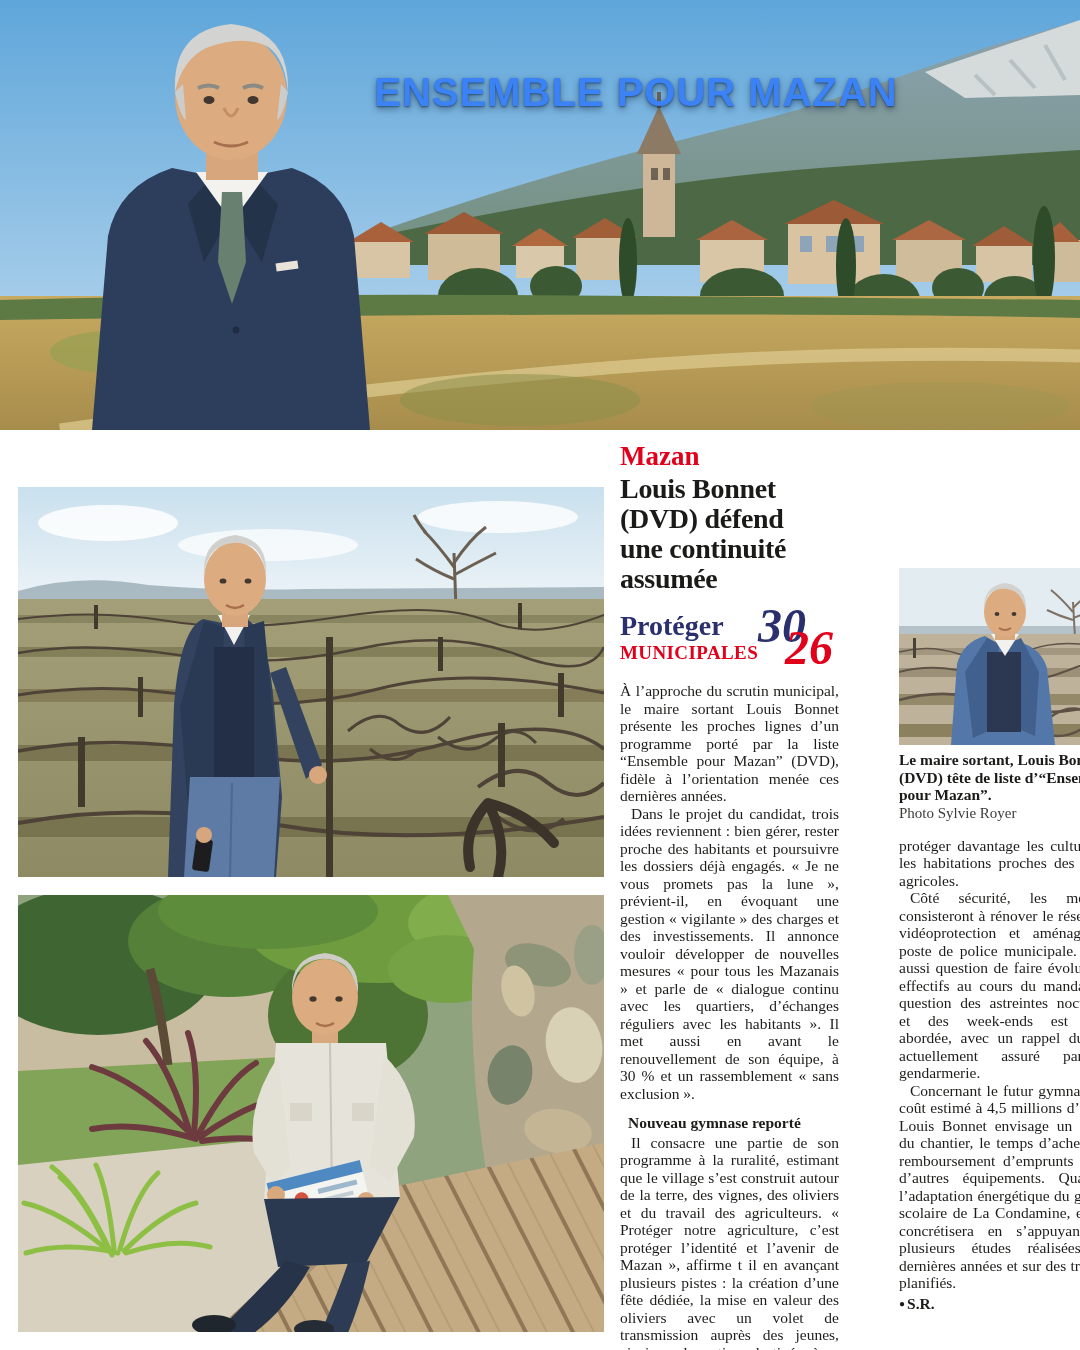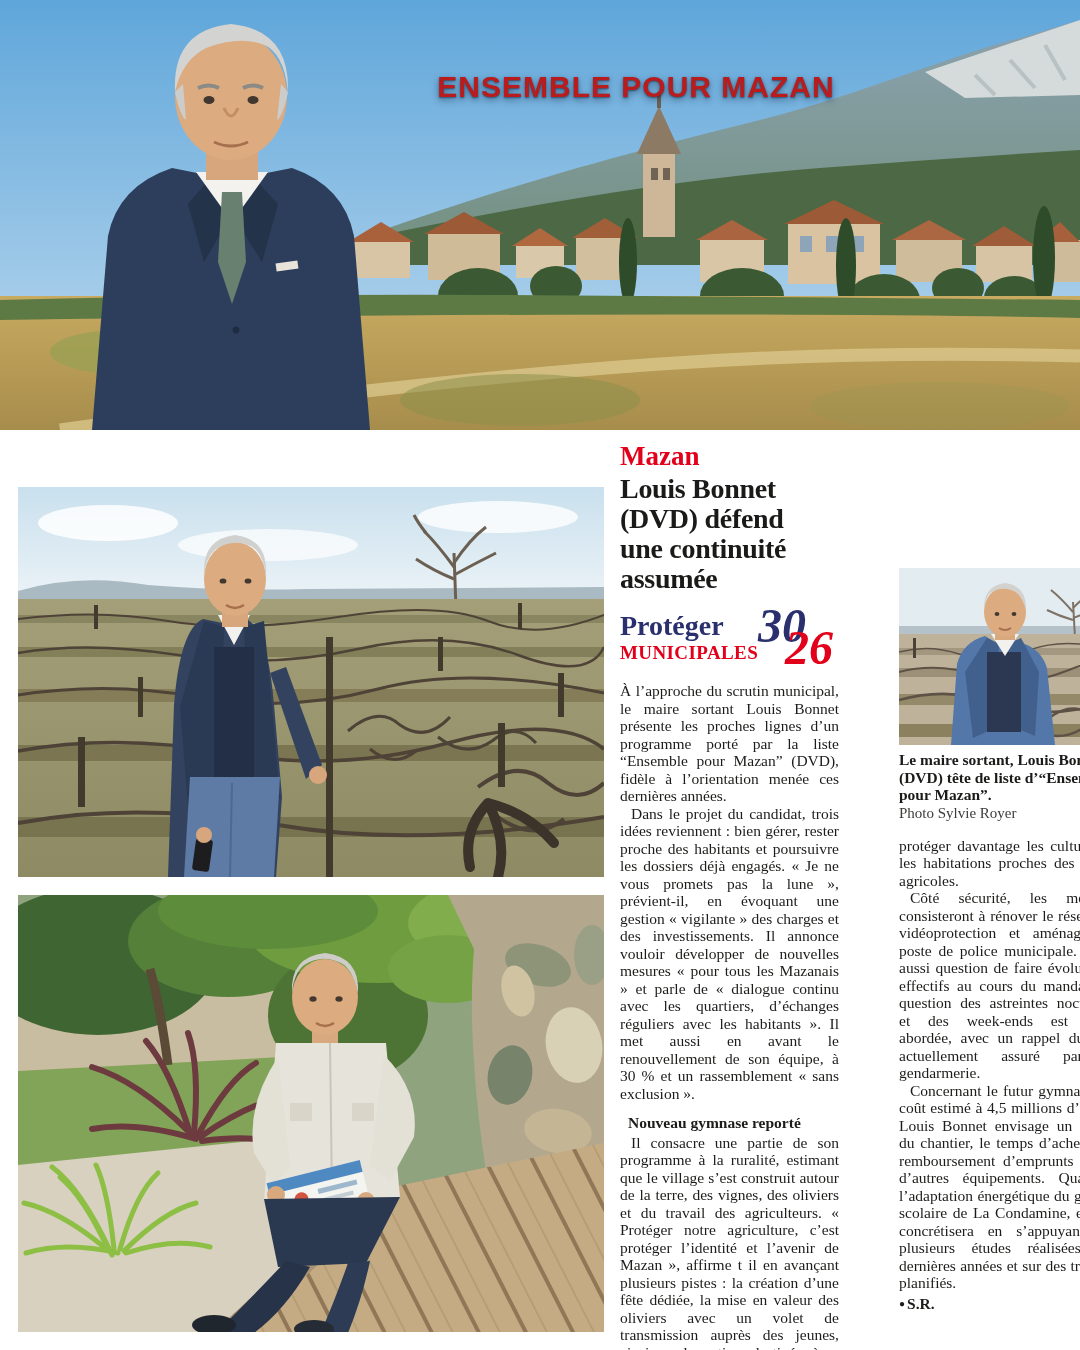--- a/index.html
+++ b/index.html
@@ -4,21 +4,21 @@
 <style>
   html,body{margin:0;padding:0;background:#ffffff;}
   body{width:1080px;height:1350px;overflow:hidden;position:relative;
        font-family:"Liberation Serif","DejaVu Serif",serif;color:#1c1c1a;}
   .page{position:absolute;inset:0;background:#fff;}
 
   
   .banner{position:absolute;left:0;top:0;width:1080px;height:430px;overflow:hidden;}
   .banner-title{position:absolute;left:636px;top:70px;transform:translateX(-50%);
     font-family:"Liberation Sans","DejaVu Sans",sans-serif;font-weight:bold;
-    font-size:30px;letter-spacing:1px;color:#b91c1c;white-space:nowrap;
+    font-size:40px;letter-spacing:1px;color:#3b82f6;white-space:nowrap;
     text-shadow:0 3px 7px rgba(20,40,70,.55),0 1px 2px rgba(20,40,70,.6);}
 
   
   .photo1{position:absolute;left:18px;top:487px;width:586px;height:390px;overflow:hidden;}
   .photo2{position:absolute;left:18px;top:895px;width:586px;height:437px;overflow:hidden;}
 
   
   .col1{position:absolute;left:620px;top:444px;width:219px;}
   .col2{position:absolute;left:899px;top:568px;width:218px;}
 

